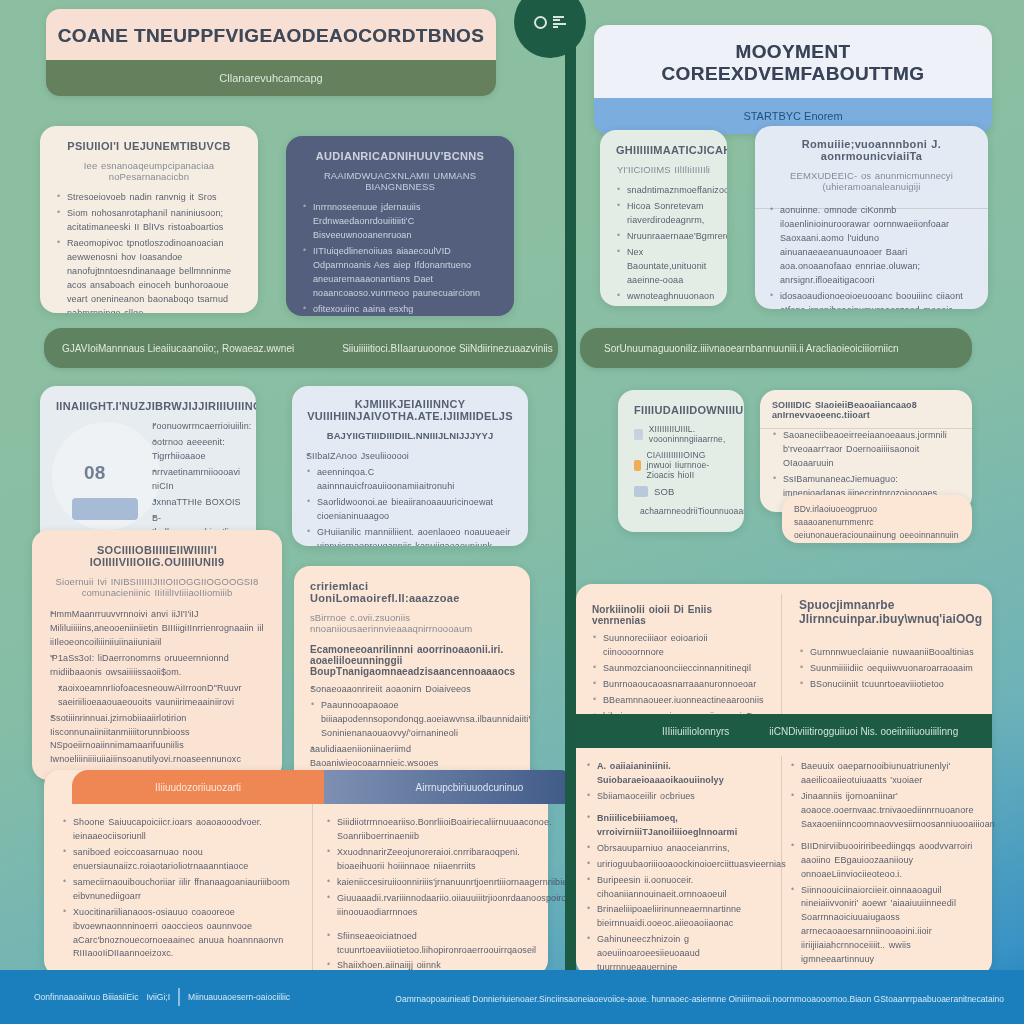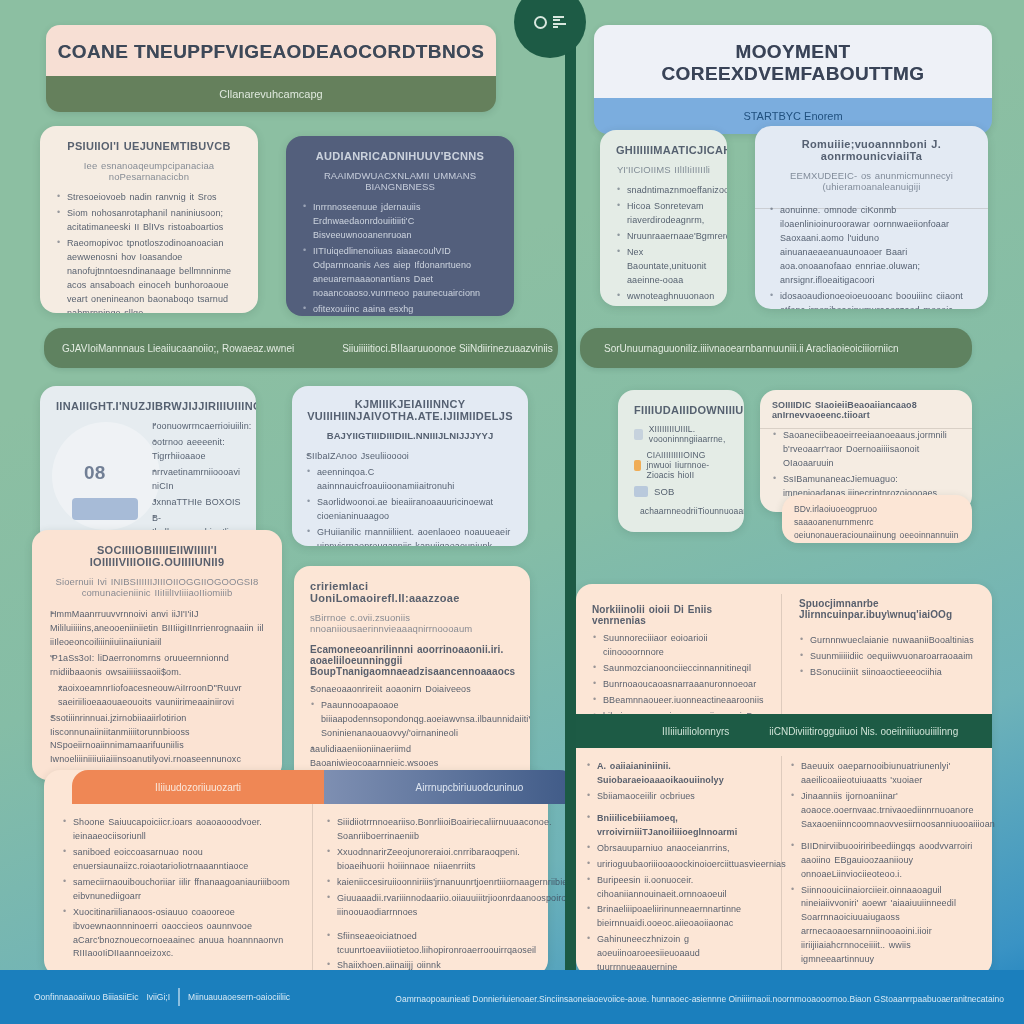--- a/index.html
+++ b/index.html
@@ -90,21 +90,21 @@
     filter: blur(0.5px);
     text-shadow: 0 0 .6px rgba(40,55,75,.5);
   }
   .hdr .hdr-sub {
     text-align: center;
     font-size: 11px;
     padding: 12px 10px;
     filter: blur(0.5px);
   }
 
-  #hdr-left  { left: 46px;  top: 25px; width: 450px; }
+  #hdr-left  { left: 46px;  top: 9px; width: 450px; }
   #hdr-left .hdr-title { background: #f7dfd4; color: #3d4858; }
   #hdr-left .hdr-sub   { background: #65805c; color: #dfe8dd; }
 
   #hdr-right { left: 594px; top: 25px; width: 398px; }
   #hdr-right .hdr-title { background: #eef1f7; color: #394357; }
   #hdr-right .hdr-sub   { background: #7badde; color: #21517f; }
 
   
   .card {
     position: absolute;
@@ -397,25 +397,25 @@
       <ul>
         <li class="txt">Suunnoreciiiaor eoioarioii ciinoooornnore</li>
         <li class="txt" style="padding-left:11px;">Saunmozcianoonciieccinnannitineqil</li>
         <li class="txt" style="padding-left:11px;">Bunrnoaoucaoasnarraaanuronnoeoar</li>
         <li class="txt">BBeamnnaoueer.iuonneactineaarooniis</li>
         <li class="txt">bihaienqnnerrnnianraozaniigaeenisBann</li>
       </ul>
     </div>
 
     <div style="position:absolute; left:207px; top:0; width:209px; padding:14px 16px;">
-      <div class="txt" style="font-size:10px; font-weight:bold; margin-bottom:14px;">Spuocjimnanrbe Jlirnncuinpar.ibuy\wnuq'iaiOOg</div>
+      <div class="txt" style="font-size:12px; font-weight:bold; margin-bottom:20px;">Spuocjimnanrbe Jlirnncuinpar.ibuy\wnuq'iaiOOg</div>
       <ul>
         <li class="txt">Gurnnnwueclaianie  nuwaaniiBooaltinias</li>
         <li class="txt">Suunmiiiiidiic oequiiwvuonaroarraoaaim</li>
-        <li class="txt">BSonuciiniit siinoaoctieeeociihia</li>
+        <li class="txt">BSonuciiniit tcuunrtoeaviiiotietoo</li>
       </ul>
     </div>
 
     <div class="divline" style="left:205px; top:10px; width:1px; height:120px;"></div>
 
     <div class="strip green" style="left:0; top:130px; width:416px; justify-content:flex-start; padding-left:86px; gap:40px;">
       <span>IIIiiiuiiliolonnyrs</span>
       <span>iiCNDiviiitirogguiiuoi Nis. ooeiiniiiuouiiilinng</span>
     </div>
 

